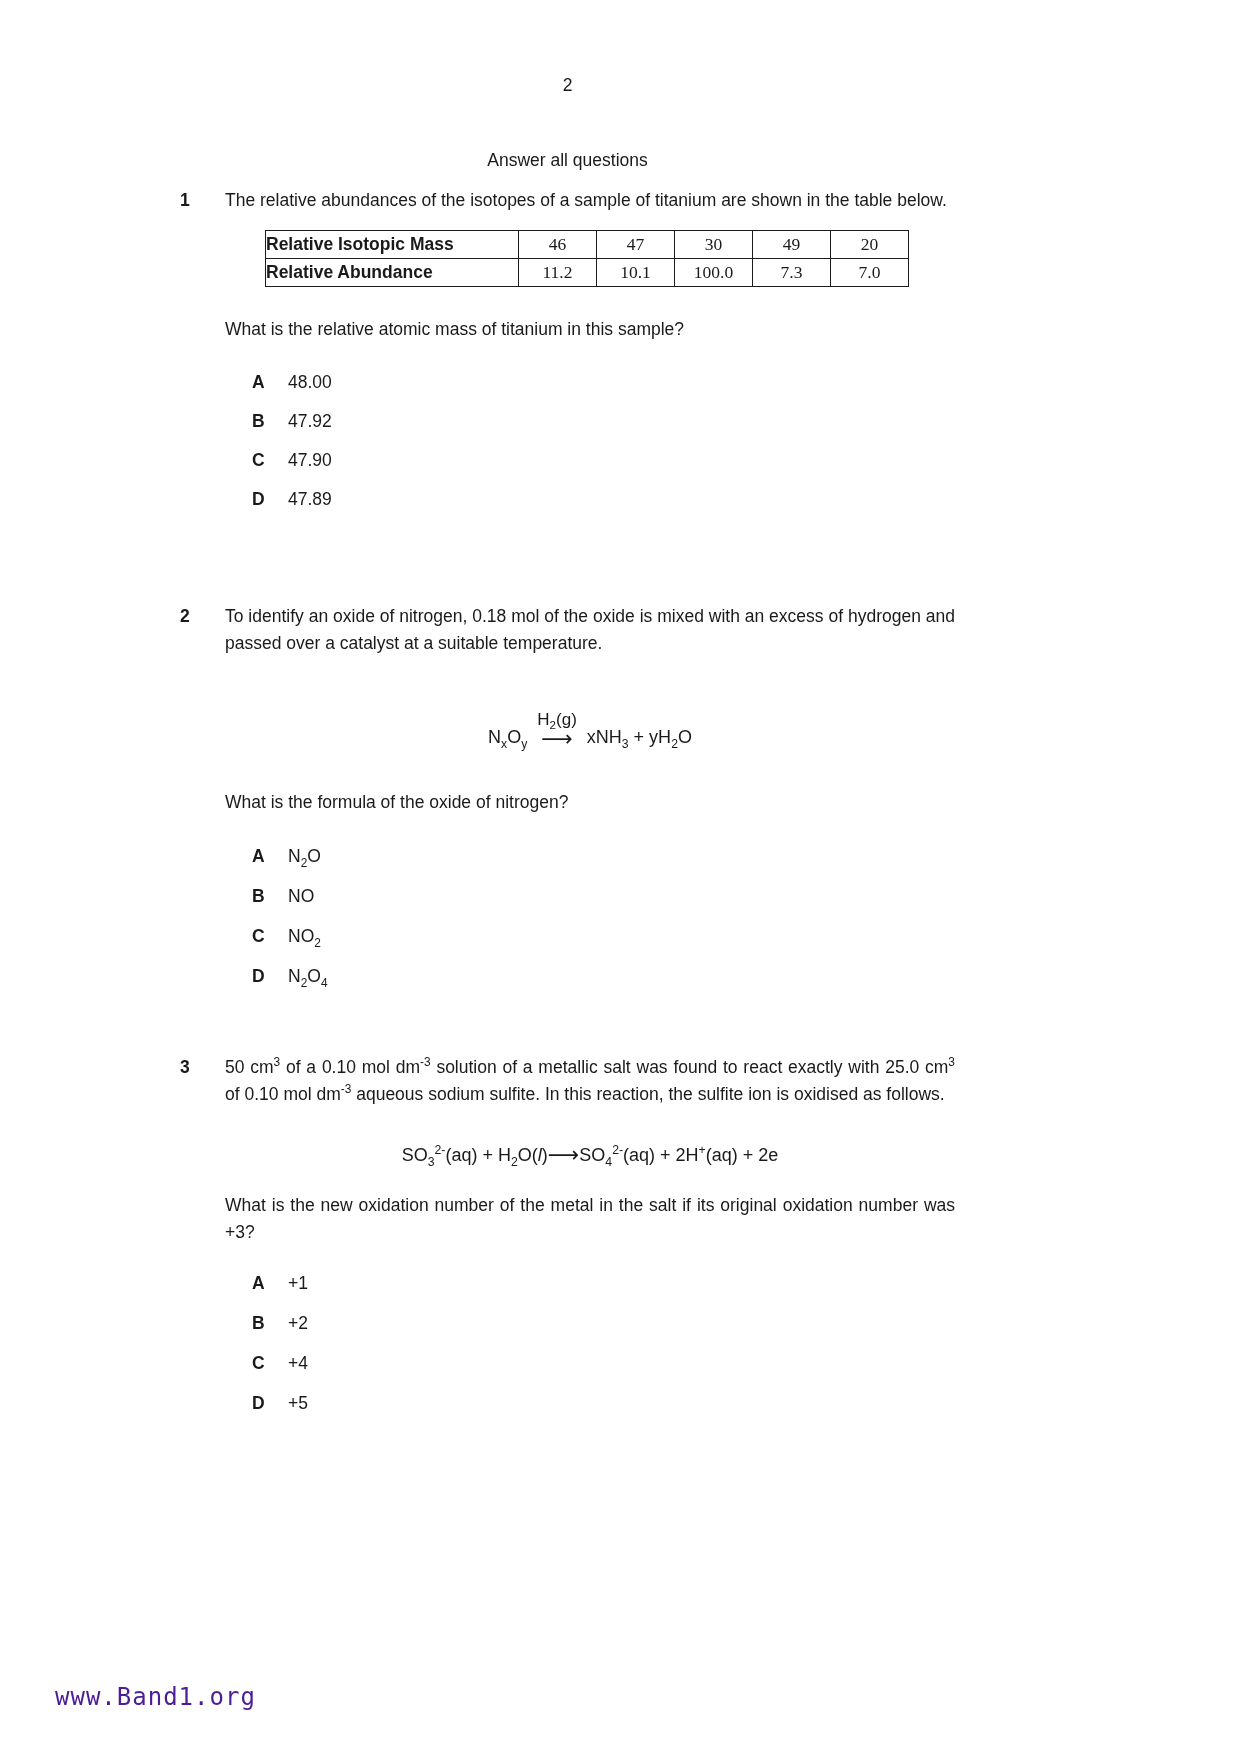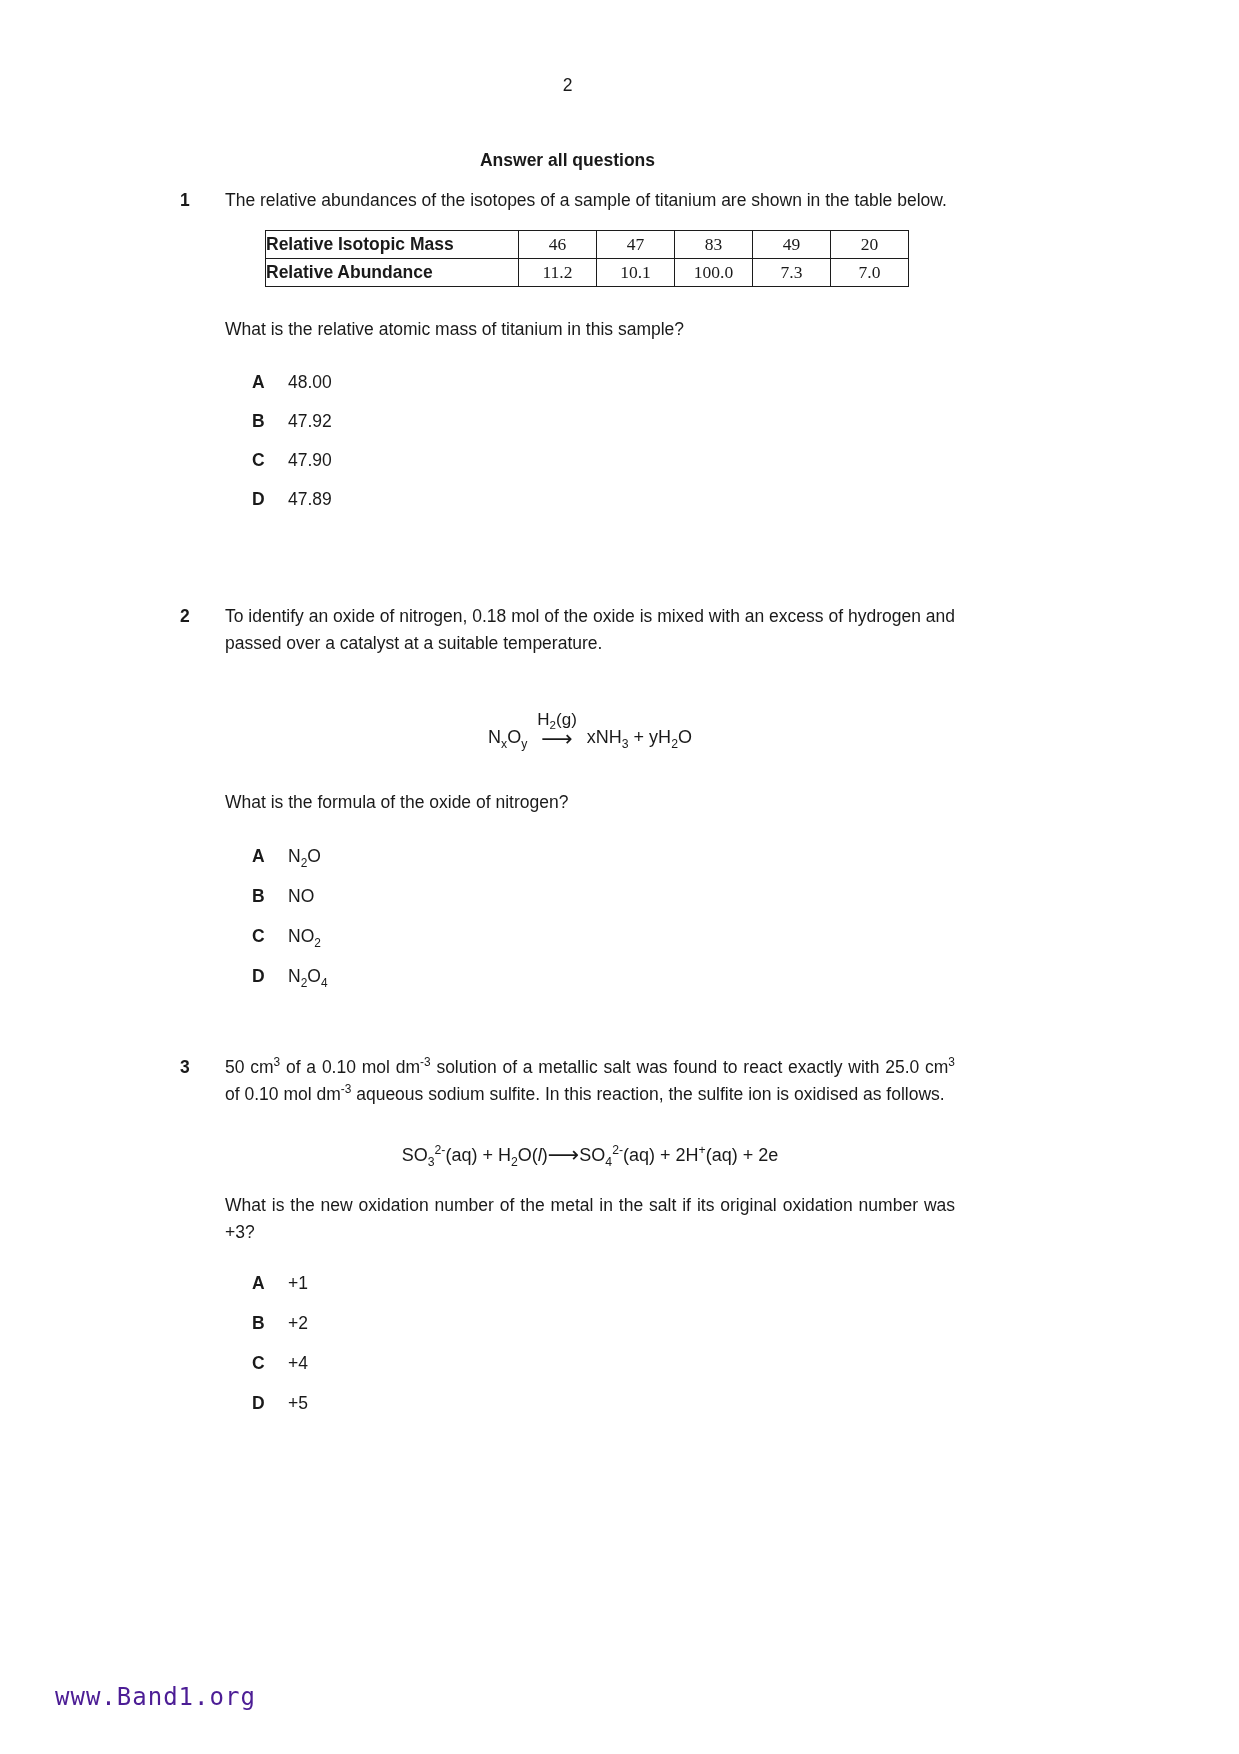--- a/index.html
+++ b/index.html
@@ -10,21 +10,21 @@
     overflow:hidden;
     font-family:"Liberation Sans","DejaVu Sans",sans-serif;
     color:#1a1a1a;
     font-size:17.5px;
     line-height:27px;
   }
   .content {
     position:absolute; left:180px; top:0; width:775px;
   }
   .page-number { margin-top:72px; text-align:center; }
-  .heading { margin-top:48px; text-align:center; font-weight:bold; }
+  .heading { margin-top:48px; text-align:center; font-weight:normal; }
 
   .qblock { display:flex; }
   .q-num { width:45px; font-weight:bold; flex-shrink:0; }
   .q-body { width:730px; }
   .q-text { text-align:justify; }
   sub, sup { font-size:0.68em; line-height:0; }
   .seg-i { font-style:italic; }
 
   .q1 { margin-top:13px; }
   .q2 { margin-top:78px; }
@@ -81,21 +81,21 @@
     <div class="q-num">1</div>
     <div class="q-body">
       <p class="q-text">The relative abundances of the isotopes of a sample of titanium are shown in the table below.</p>
 
       <table class="isotope-table">
         <tbody>
             <tr>
           <td class="tlabel">Relative Isotopic Mass</td>
           <td class="tval">46</td>
           <td class="tval">47</td>
-          <td class="tval">83</td>
+          <td class="tval">30</td>
           <td class="tval">49</td>
           <td class="tval">20</td>
         </tr>
         <tr>
           <td class="tlabel">Relative Abundance</td>
           <td class="tval">11.2</td>
           <td class="tval">10.1</td>
           <td class="tval">100.0</td>
           <td class="tval">7.3</td>
           <td class="tval">7.0</td>

